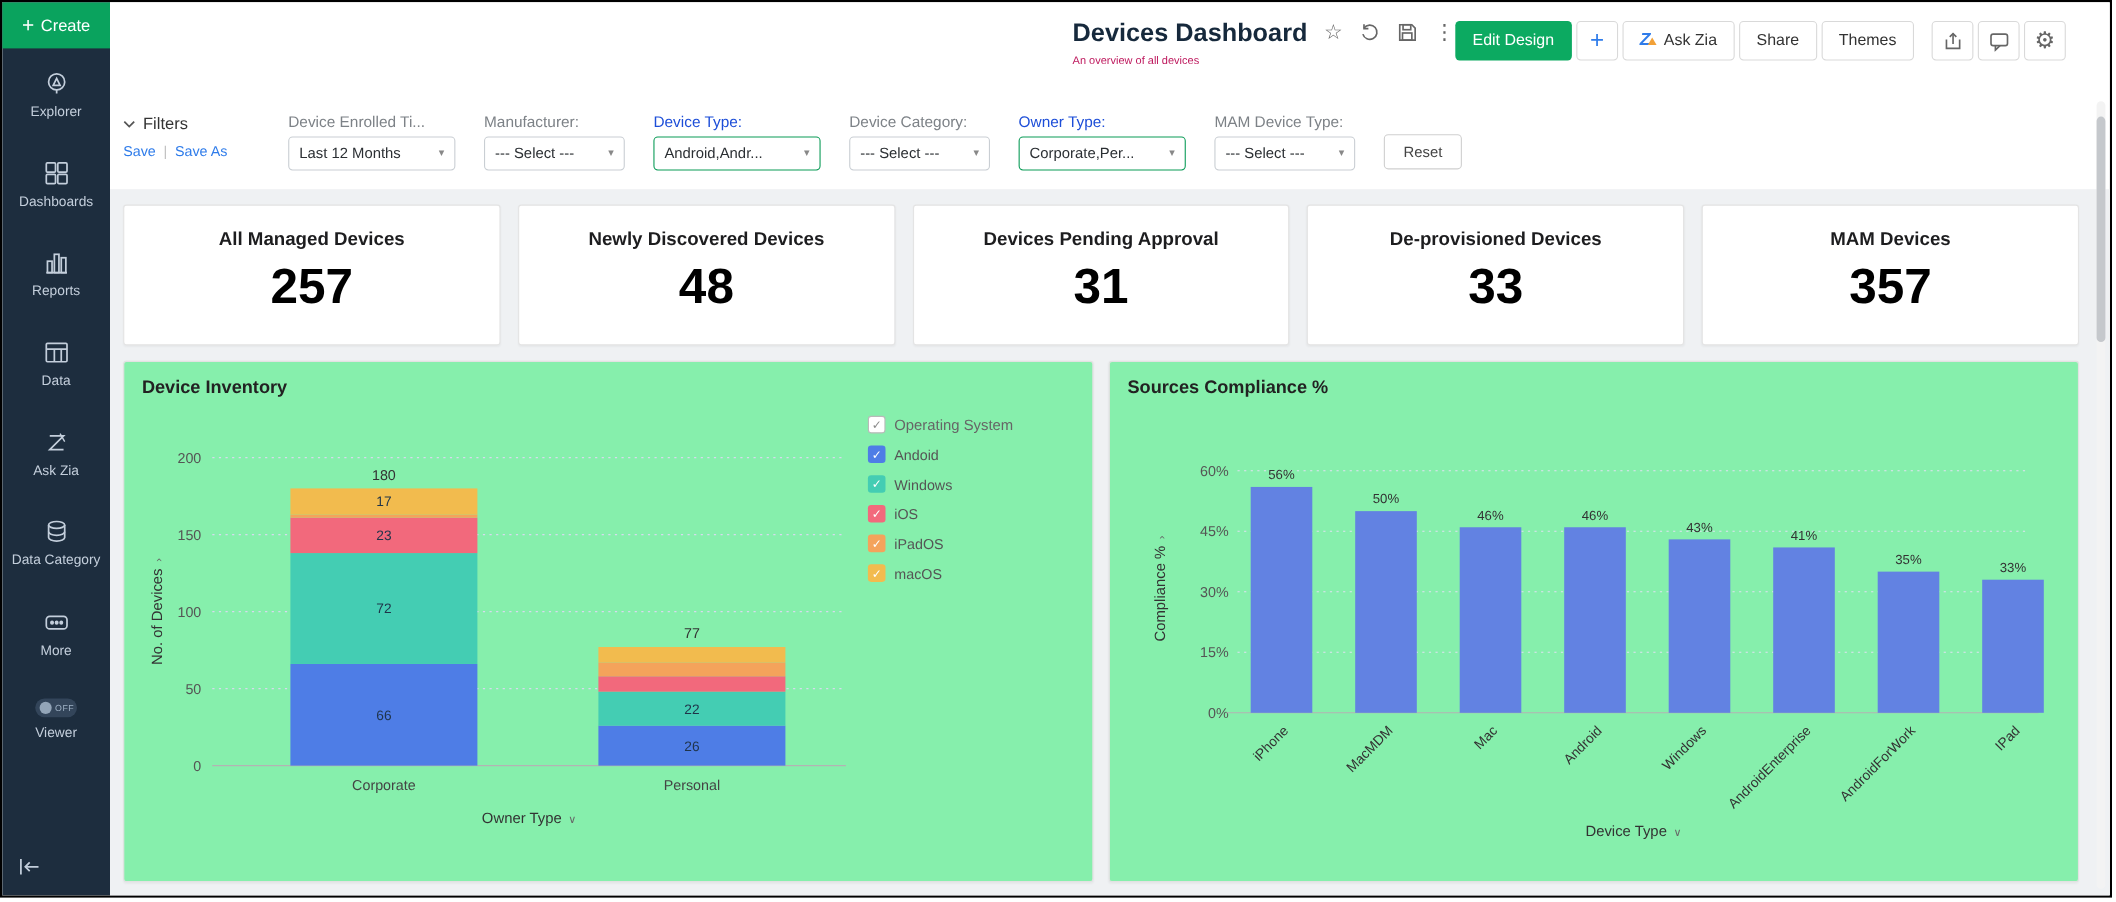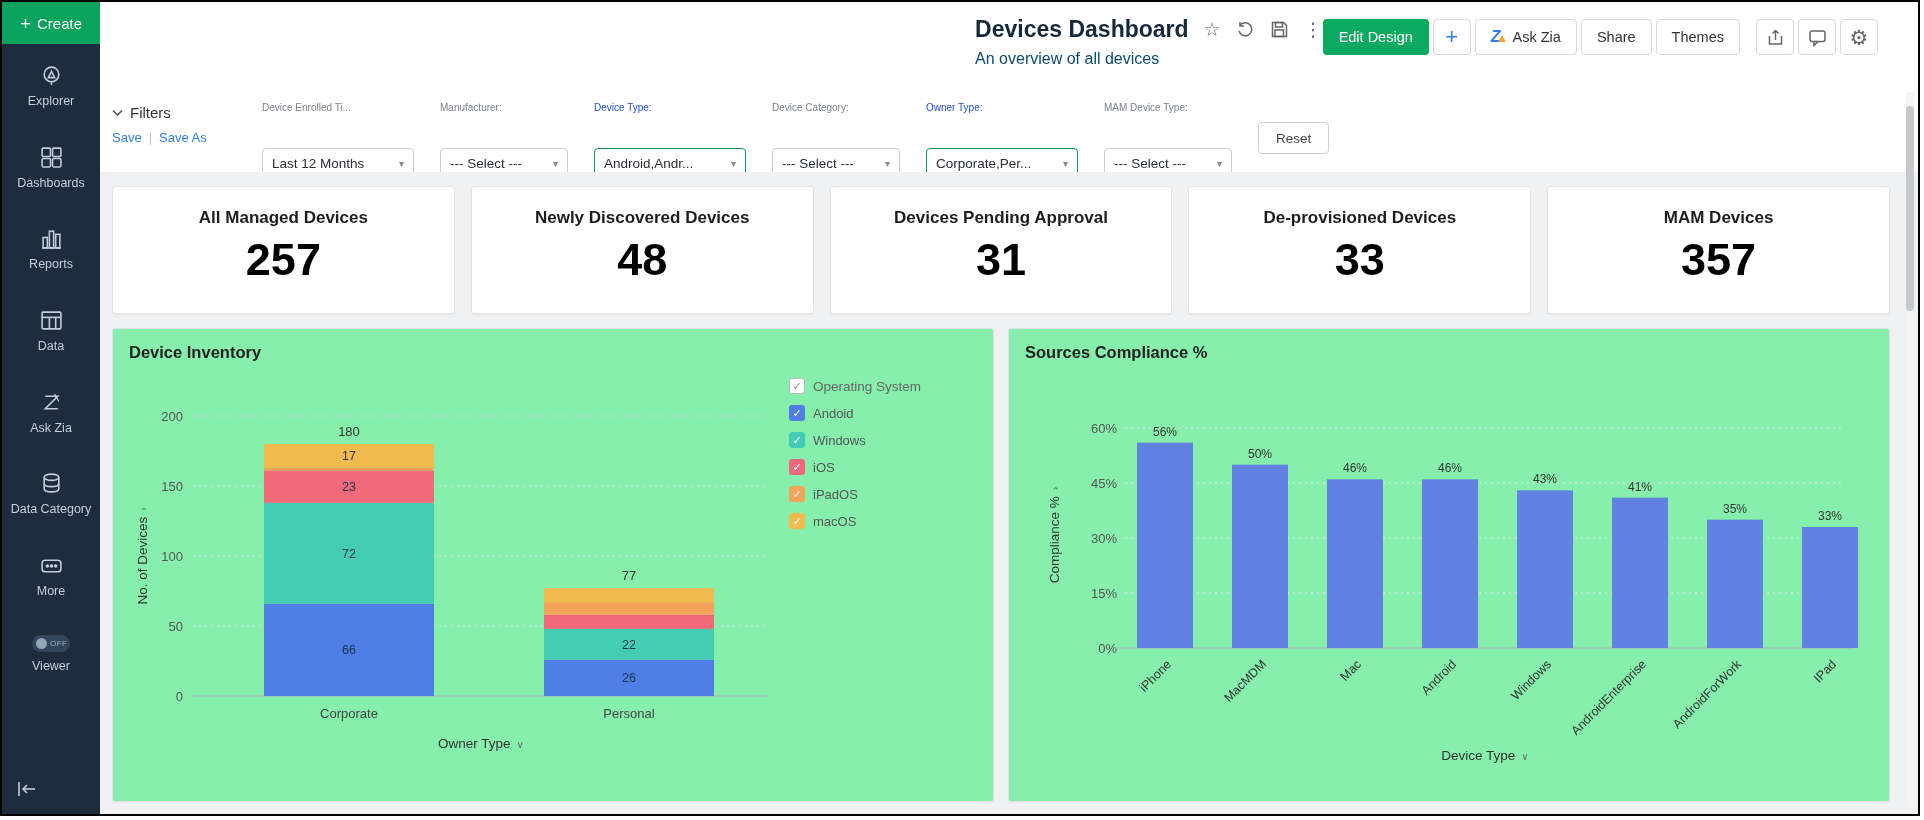--- a/index.html
+++ b/index.html
@@ -42,47 +42,47 @@
 
   
   .main { flex:1; display:flex; flex-direction:column; min-width:0; background:#fff; }
 
   
   .topbar { height:92px; flex:none; display:flex; justify-content:flex-end; padding:14px 40px 0 12px; }
   .title-row { display:flex; align-items:center; gap:15px; }
   .title-row h1 { margin:0; font-size:23px; font-weight:700; color:#16293c; }
   .hdr-ic { width:19px; height:19px; stroke:#666; fill:none; stroke-width:1.5; cursor:pointer; }
   .glyph-ic { color:#666; font-size:19px; cursor:pointer; line-height:1; }
-  .subtitle { margin-top:7px; font-size:16px; color:#0c4a6e; }
+  .subtitle { margin-top:7px; font-size:10px; color:#be185d; }
   .top-actions { display:flex; gap:4px; align-items:flex-start; padding-top:3px; }
   .btn { height:36px; border-radius:4px; font-size:14.5px; cursor:pointer; font-family:inherit; }
   .btn-green { background:#0caa61; color:#fff; border:none; padding:0 16px; }
   .btn-outline { background:#fff; border:1px solid #d9d9d9; color:#333; padding:0 15px; }
   .btn-iconbox { width:38px; background:#fff; border:1px solid #d9d9d9; display:flex; align-items:center; justify-content:center; padding:0; color:#555; }
   .plus-btn { color:#2f7cea; font-size:22px; font-weight:400; }
   .askzia { display:flex; align-items:center; gap:7px; }
   .zia-z { color:#2f7cea; font-weight:800; font-style:italic; font-size:16px; }
   .zia-tri { width:0; height:0; border-left:4px solid transparent; border-right:4px solid transparent; border-bottom:7px solid #f2a138; display:inline-block; margin-left:-3px; }
   .gap-left { margin-left:12px; }
 
   
   .filterbar { flex:none; height:78px; display:flex; gap:26px; padding:4px 22px 0 12px; align-items:flex-start; }
   .filters-left { display:flex; flex-direction:column; gap:9px; width:124px; padding-top:6px;text-align:center; }
   .filters-title { display:flex; align-items:center; gap:7px; font-size:15px; color:#333; cursor:pointer; }
   .filters-title svg { width:11px; height:8px; stroke:#555; fill:none; stroke-width:1.6; }
   .filters-links { display:flex; gap:7px; font-size:13px; }
   .filters-links a { color:#2f7cea; cursor:pointer; text-decoration:none; }
   .filters-links .sep { color:#c0c0c0; }
   .filter-group { display:flex; flex-direction:column; gap:6px; padding-top:4px; }
-  .flabel { font-size:10px; color:#7d8287; }
+  .flabel { font-size:14px; color:#7d8287; }
   .filter-group.active .flabel { color:#1d4ed8; }
   .fselect {
     height:31px; border:1px solid #c9ced3; border-radius:4px; background:#fff;
     display:flex; align-items:center; justify-content:space-between;
-    padding:0 9px; font-size:13.5px; color:#2b2f33; cursor:pointer;margin-top:29px;
+    padding:0 9px; font-size:13.5px; color:#2b2f33; cursor:pointer;
   }
   .filter-group.active .fselect { border:1.5px solid #0a9b57; }
   .w-lg .fselect { width:152px; }
   .w-sm .fselect { width:128px; }
   .caret { color:#888; font-size:10px; margin-left:8px; }
   .reset-btn { margin-top:24px; height:32px; padding:0 17px; border:1px solid #cfcfcf; border-radius:4px; background:#fff; font-size:13.5px; color:#444; cursor:pointer; font-family:inherit; }
 
   
   .dashboard { flex:1; background:#eff1f3; padding:14px 28px 12px 12px; display:flex; flex-direction:column; gap:14px; min-height:0; }
   .kpi-row { display:flex; gap:16px; height:128px; flex:none; }

